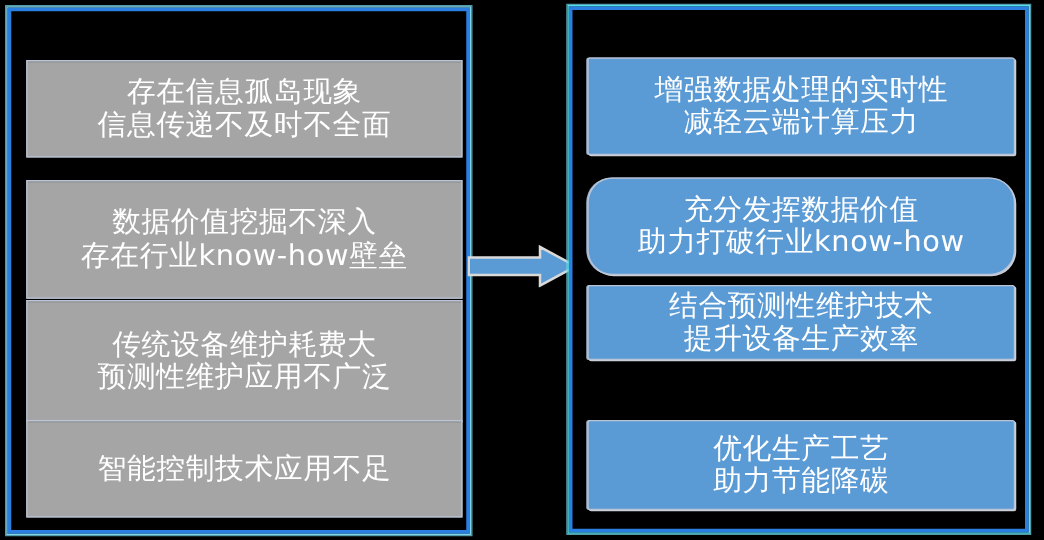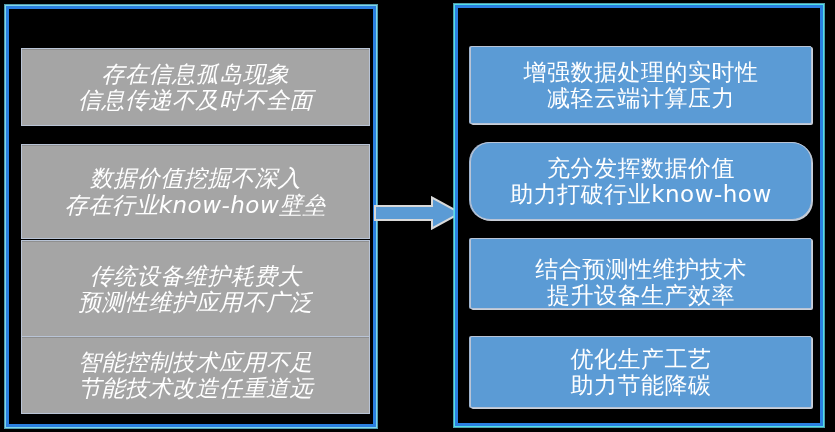--- a/index.html
+++ b/index.html
@@ -47,39 +47,38 @@
     font-size:23px;
     letter-spacing:.5px;
     white-space:nowrap;
   }
   .box .ln{display:block;}
 
   .box-gray{
     background:#a5a5a5;
     border:1px solid #b9c4d6;
     box-shadow:0 1px 0 #8f8f8f inset;
-    font-style:italic;
   }
   .box-blue{
     background:#5b9bd5;
     border:1px solid #b9c4d6;
     border-radius:2px;
     box-shadow:1px 1px 0 #c9cfd8, -1px 0 0 #9fb4cf;
   }
 
   
   .lb1{left:12px;top:39px;width:349px;height:78px;}
   .lb2{left:12px;top:135px;width:349px;height:95px;}
   .lb3{left:12px;top:231px;width:349px;height:98px;}
   .lb4{left:12px;top:327px;width:349px;height:78px;}
 
   
   .rb1{left:12px;top:38px;width:342px;height:78px;}
   .rb2{left:12px;top:134px;width:342px;height:78px;border-radius:20px;}
-  .rb3{left:12px;top:230px;width:342px;height:71px;justify-content:flex-end;}
+  .rb3{left:12px;top:220px;width:342px;height:60px;}
   .rb4{left:12px;top:328px;width:342px;height:72px;}
 
   
   .arrow-wrap{
     position:absolute;left:374px;top:196px;width:88px;height:34px;
   }
   .arrow-wrap svg{display:block;}
 </style>
 </head>
 <body>
@@ -99,21 +98,20 @@
         <span class="ln">存在行业know-how壁垒</span>
       </div>
 
       <div class="box box-gray lb3">
         <span class="ln">传统设备维护耗费大</span>
         <span class="ln">预测性维护应用不广泛</span>
       </div>
 
       <div class="box box-gray lb4">
         <span class="ln">智能控制技术应用不足</span>
-        <span class="ln">节能技术改造任重道远</span>
       </div>
 
     </div>
   </div>
 
   <div class="arrow-wrap">
     <svg width="88" height="34" viewBox="0 0 88 34" xmlns="http://www.w3.org/2000/svg">
       <path d="M1 10 L58 10 L58 1.5 L86.5 17 L58 32.5 L58 24 L1 24 Z" fill="#5b9bd5" stroke="#d9d9d9" stroke-width="2" stroke-linejoin="miter"></path>
     </svg>
   </div>

